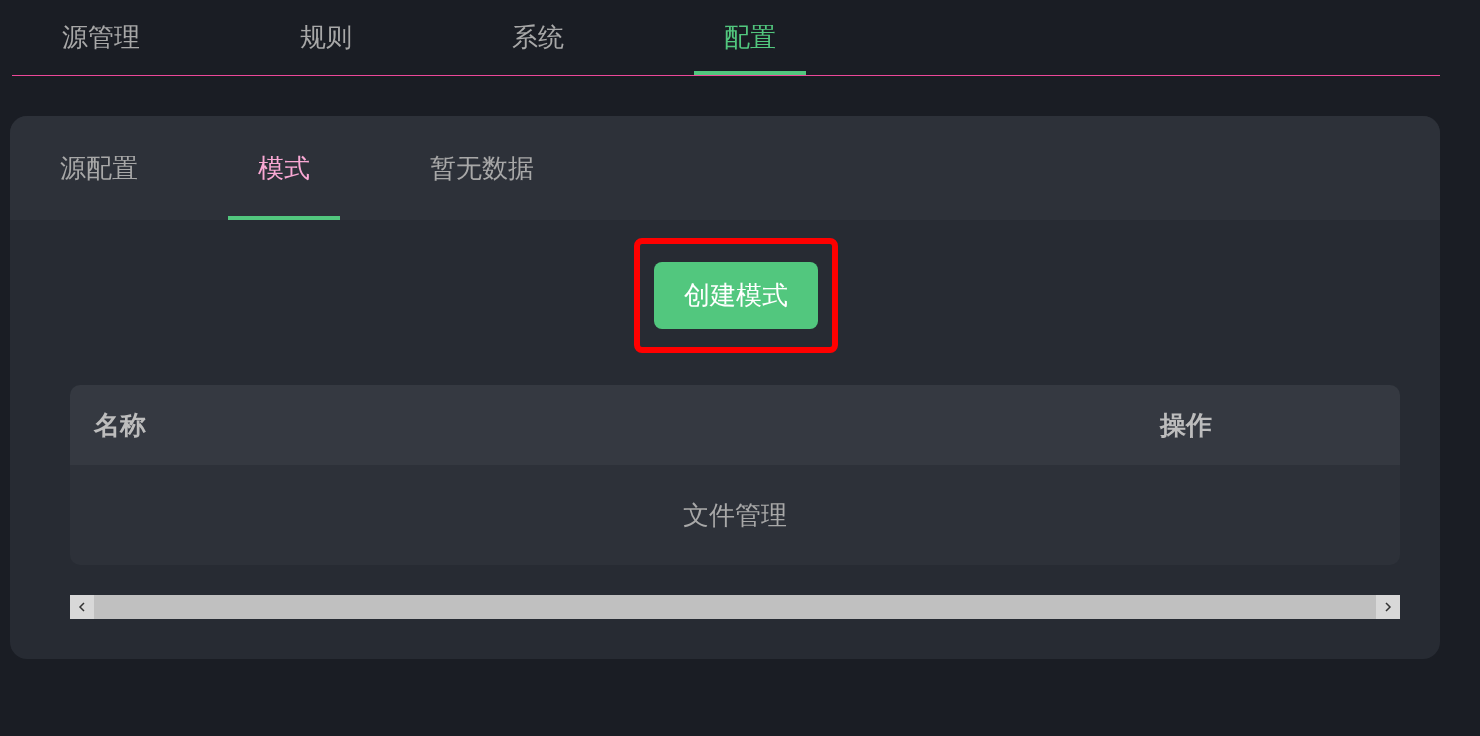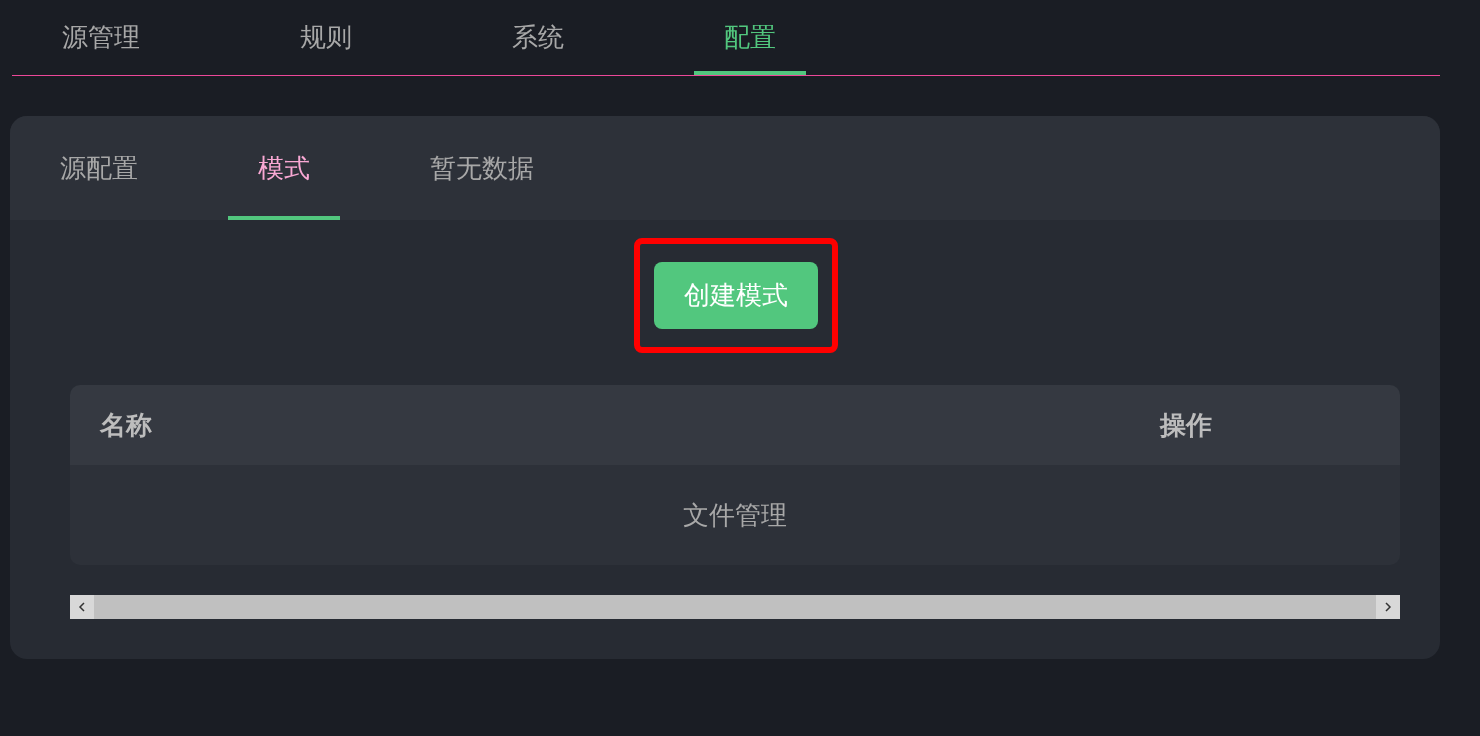--- a/index.html
+++ b/index.html
@@ -131,21 +131,21 @@
     }
     
     .table-header-cell {
       font-size: 26px;
       color: #bdbdbd;
       font-weight: 600;
     }
     
     .table-header-cell.name {
       flex: 1;
-      padding-left: 30px;
+      padding-left: 24px;
     }
     
     .table-header-cell.actions {
       width: 240px;
       text-align: left;
     }
     
     .table-body {
       background-color: #2d3139;
       height: 100px;

